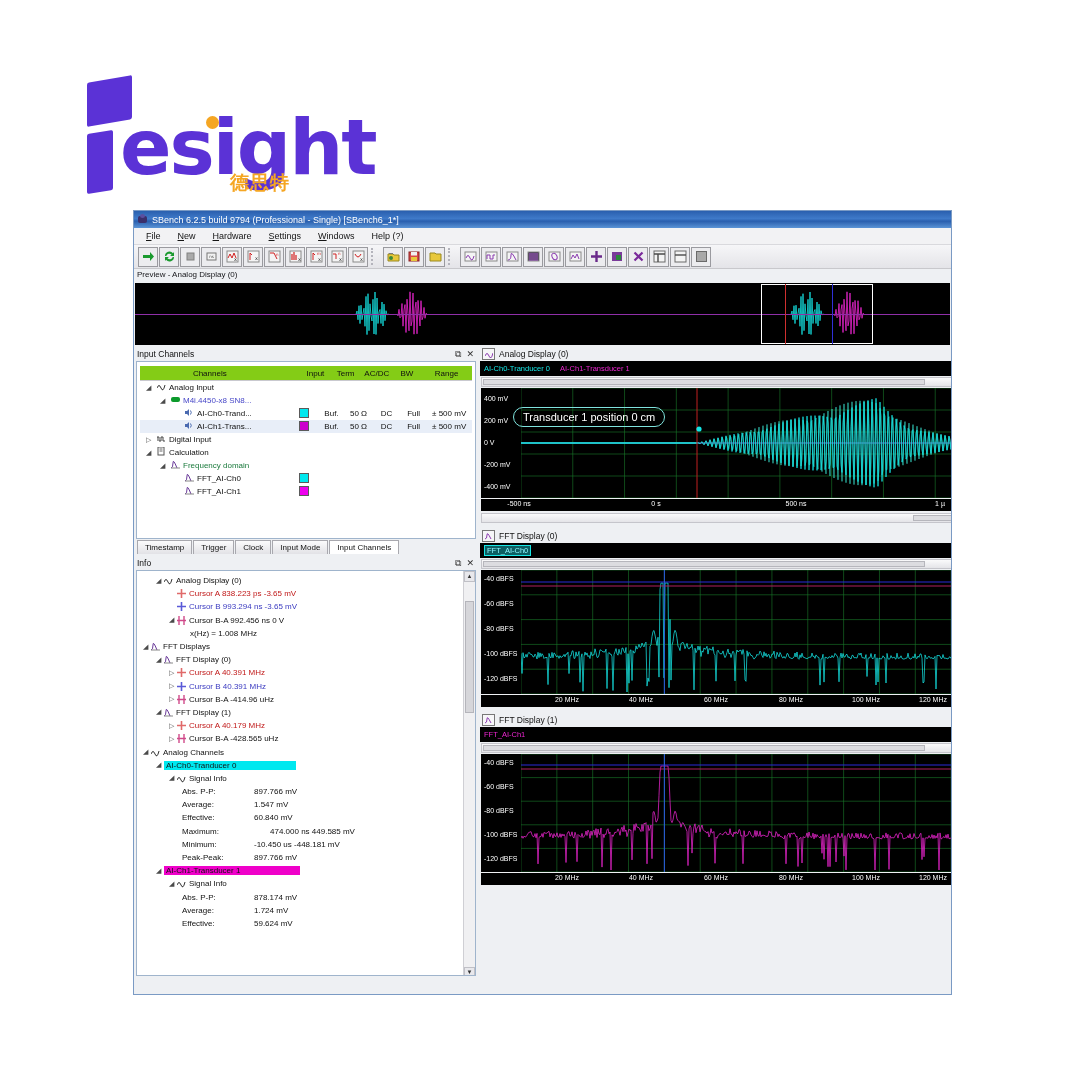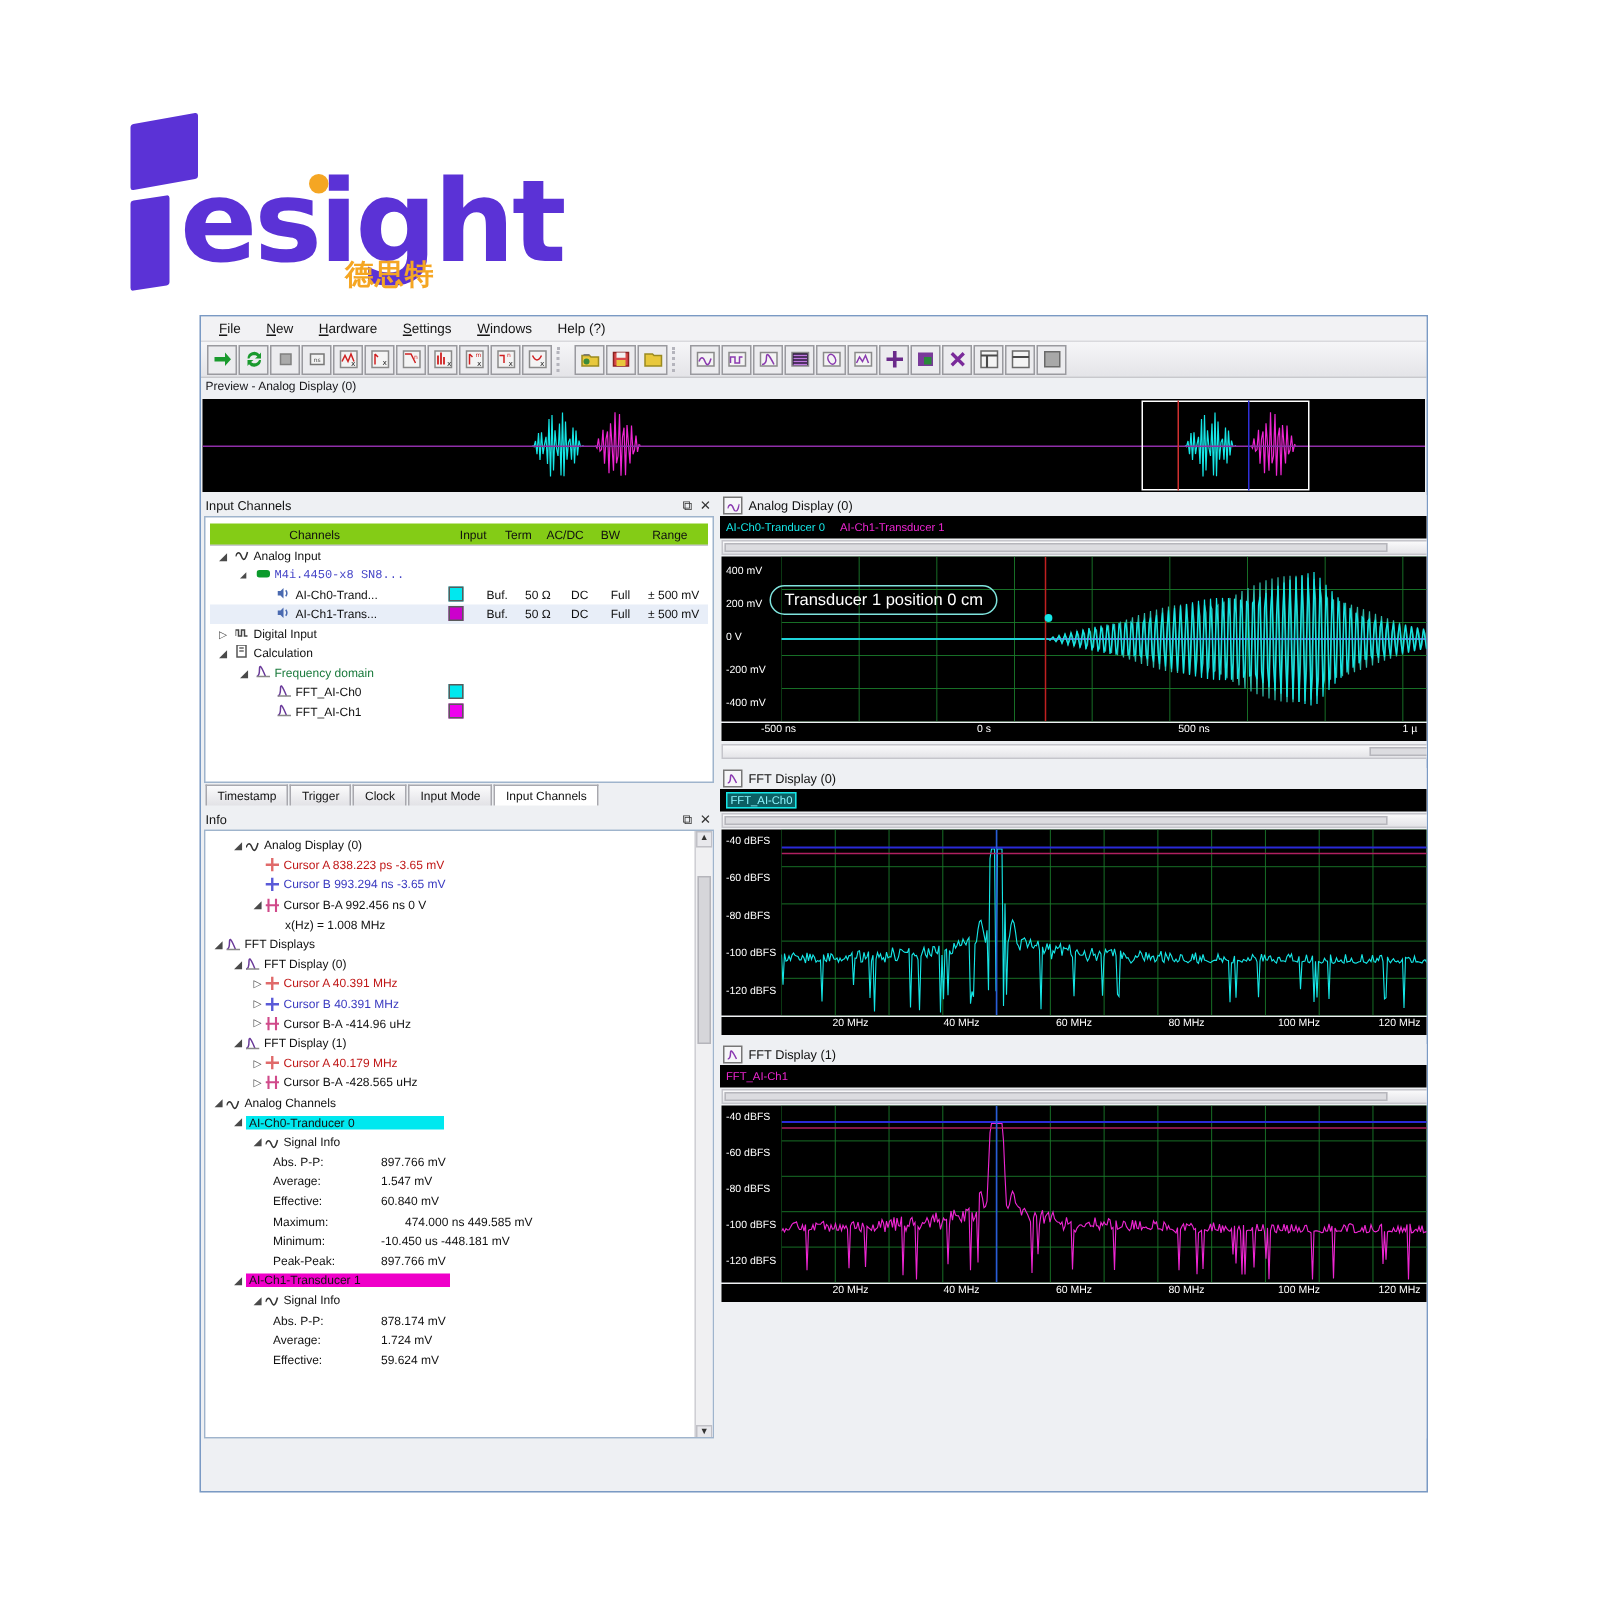--- a/index.html
+++ b/index.html
@@ -134,20 +134,24 @@
 <div id="logo">
   <div class="bar1"></div>
   <div class="bar2"></div>
   <div class="wordmark">esight</div>
   <div class="dot"></div>
   <div class="cn">德思特</div>
 </div>
 
 <div id="app">
 
+  <div class="titlebar">
+    <span class="tbicon"></span>
+    <span class="title">SBench 6.2.5 build 9794 (Professional - Single)    [SBench6_1*]</span>
+  </div>
 
   <div class="menubar">
     <span><u>F</u>ile</span>
     <span><u>N</u>ew</span>
     <span><u>H</u>ardware</span>
     <span><u>S</u>ettings</span>
     <span><u>W</u>indows</span>
     <span>Help (?)</span>
   </div>
 
@@ -371,21 +375,21 @@
                   <span>Analog Input</span>
                 </div>
                 <div class="c-sw"></div>
                 <div class="c-path" style="text-align: center;"></div>
                 <div class="c-term" style="text-align: center;"></div>
                 <div class="c-acdc" style="text-align: center;"></div>
                 <div class="c-bw" style="text-align: center;"></div>
                 <div class="c-range" style="text-align: center;"></div>
               </div>
               <div class="ch-row">
-                <div class="c-name lbl" style="text-align: left; padding-left: 20px; font-family: Liberation Mono, monospace;">
+                <div class="c-name lbl" style="text-align: left; padding-left: 20px;">
                   <span class="arrow">◢</span>
                   <span class="tree-ind"><svg width="9" height="9" viewBox="0 0 9 9">
                       <rect x="0" y="2" width="9" height="5" rx="2" fill="#0c9a2c"></rect>
                     </svg></span>
                   <span style="color: rgb(71, 71, 200);">M4i.4450-x8 SN8...</span>
                 </div>
                 <div class="c-sw"></div>
                 <div class="c-path" style="text-align: center;"></div>
                 <div class="c-term" style="text-align: center;"></div>
                 <div class="c-acdc" style="text-align: center;"></div>

